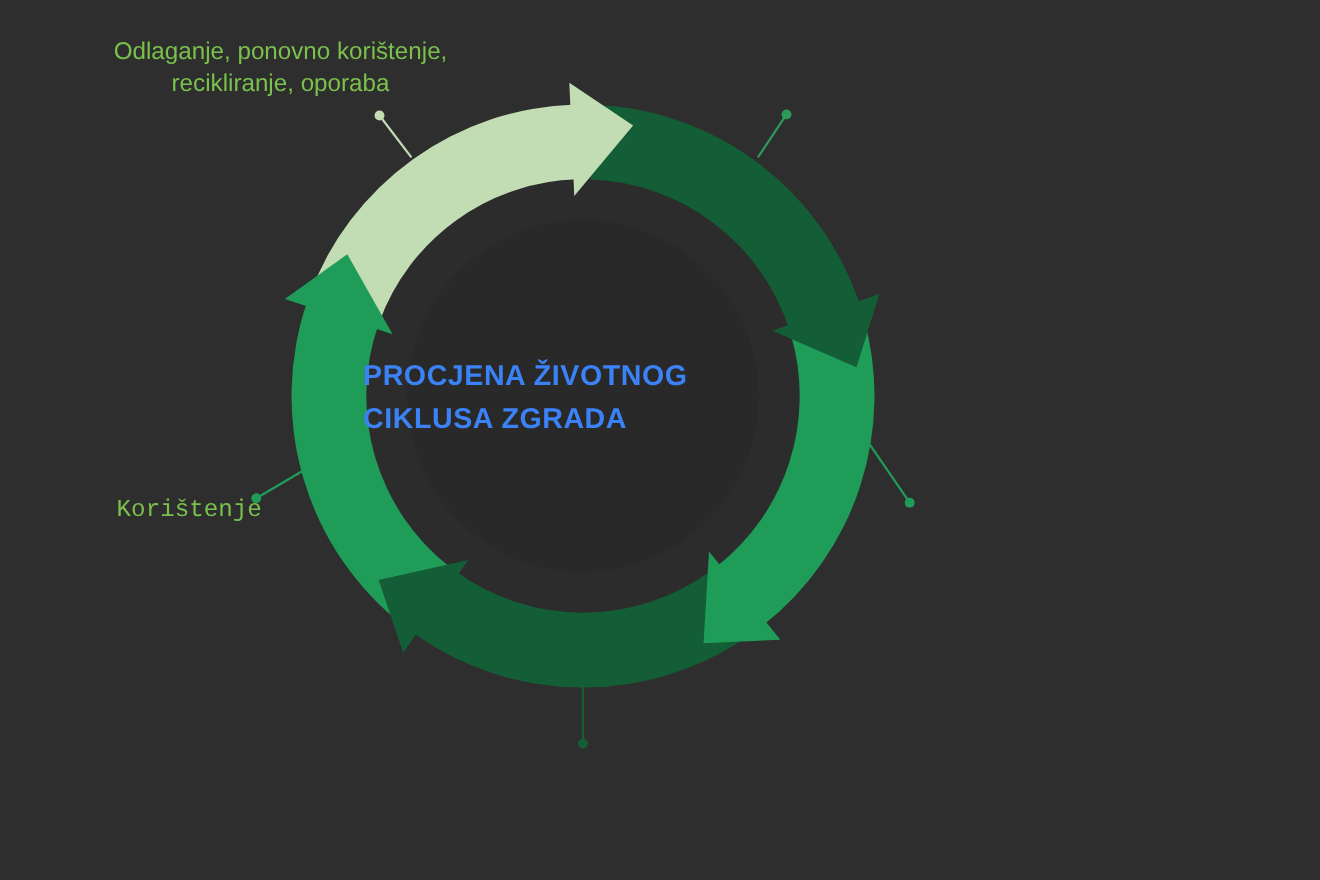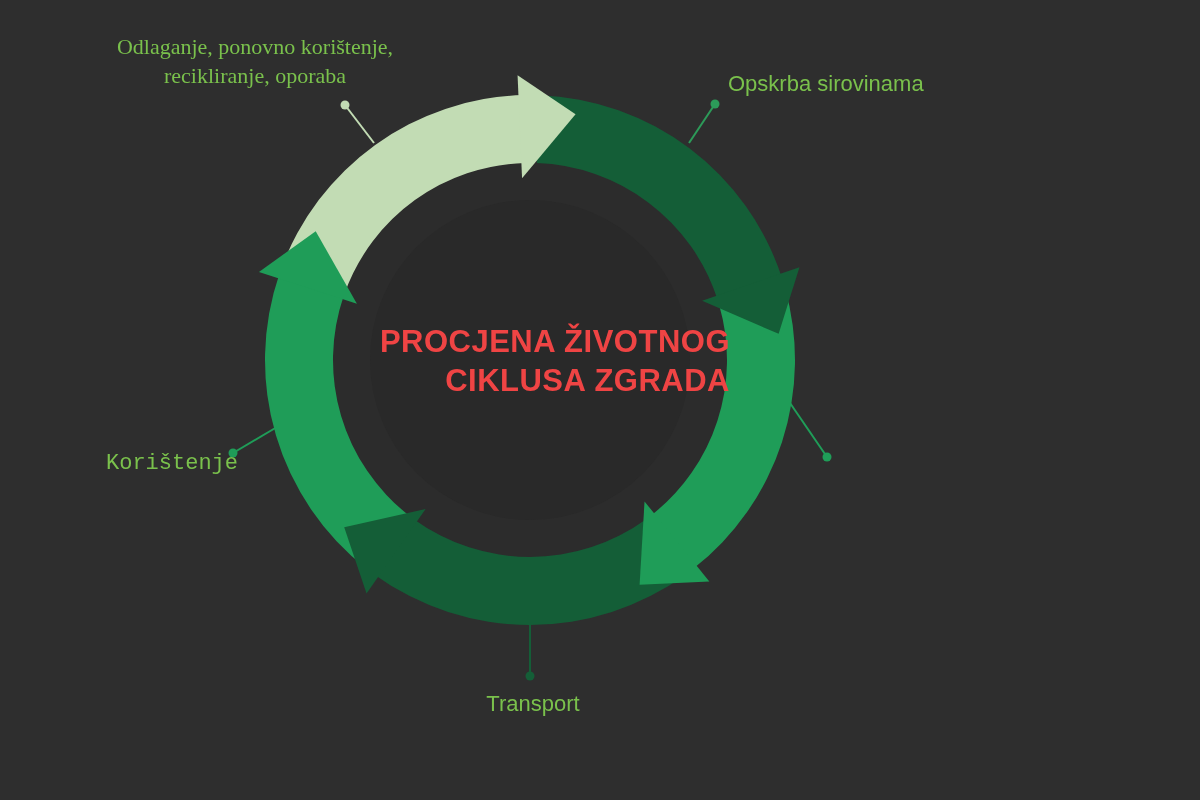--- a/index.html
+++ b/index.html
@@ -15,29 +15,29 @@
     position:absolute;
     color:#7ac14c;
     font-size:22px;
     line-height:29px;
     white-space:pre-line;
   }
   .label.center{text-align:center;}
   .title{
     position:absolute;
     left:330px;top:322px;width:400px;
-    text-align:right;
-    color:#ef4444;
-    font-size:31px;
+    text-align:left;
+    color:#3b82f6;
+    font-size:26px;
     font-weight:bold;
     line-height:39px;
     letter-spacing:0.5px;
     white-space:pre-line;
   }
-  #lbl-odlaganje{left:65px;top:32px;width:380px;font-family:Liberation Serif, serif;}
+  #lbl-odlaganje{left:65px;top:32px;width:380px;}
   #lbl-opskrba{left:728px;top:69px;width:260px;}
   #lbl-proizvodnja{left:849px;top:450px;width:280px;}
   #lbl-transport{left:433px;top:689px;width:200px;}
   #lbl-koristenje{left:106px;top:449px;width:180px;font-family:Liberation Mono, monospace;}
 </style>
 </head>
 <body>
 
 <div class="stage">
 
@@ -65,20 +65,18 @@
       <line x1="233" y1="453" x2="277" y2="427" stroke="#1f9d58" stroke-width="2"></line>
       <circle cx="233" cy="453" r="4.5" fill="#1f9d58"></circle>
     </svg>
 
   <div class="title" id="center-title">PROCJENA ŽIVOTNOG
 CIKLUSA ZGRADA</div>
 
   <div class="label center" id="lbl-odlaganje">Odlaganje, ponovno korištenje,
 recikliranje, oporaba</div>
 
-  <div class="label" id="lbl-opskrba">Opskrba sirovinama</div>
 
 
-  <div class="label center" id="lbl-transport">Transport</div>
 
   <div class="label" id="lbl-koristenje">Korištenje</div>
 
 </div>
 
 </body></html>

